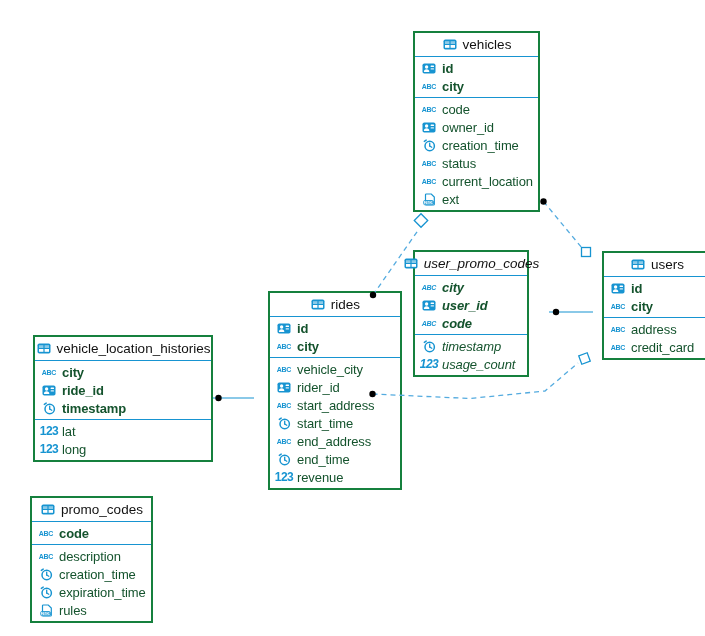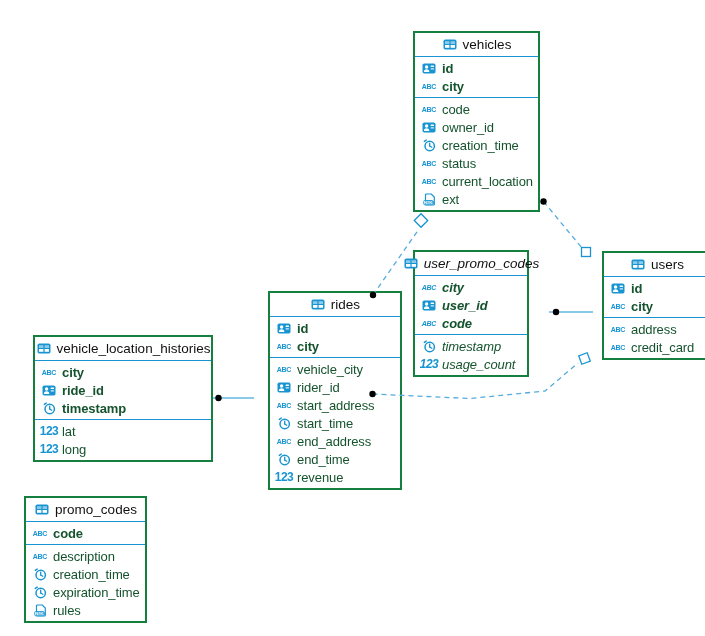--- a/index.html
+++ b/index.html
@@ -387,21 +387,21 @@
             <span class="lbl">lat</span>
           </div>
           <div class="row">
             <span class="ic">
               <span class="num-ic">123</span>
             </span>
             <span class="lbl">long</span>
           </div>
         </div>
       </div>
-      <div class="db-table" style="left: 24px; top: 496px; width: 123px;">
+      <div class="db-table" style="left: 30px; top: 496px; width: 123px;">
         <div class="thead">
           <span class="ic">
             <svg width="14" height="11" viewBox="0 0 14 11">
               <rect x="0.5" y="0.5" width="13" height="10" rx="1.8" fill="#1794d1"></rect>
               <rect x="2" y="2.2" width="4.4" height="2.8" fill="rgba(255,255,255,0.5)"></rect>
               <rect x="7.6" y="2.2" width="4.4" height="2.8" fill="rgba(255,255,255,0.5)"></rect>
               <rect x="2" y="6" width="4.4" height="2.8" fill="#ffffff"></rect>
               <rect x="7.6" y="6" width="4.4" height="2.8" fill="#ffffff"></rect>
             </svg>
           </span>

